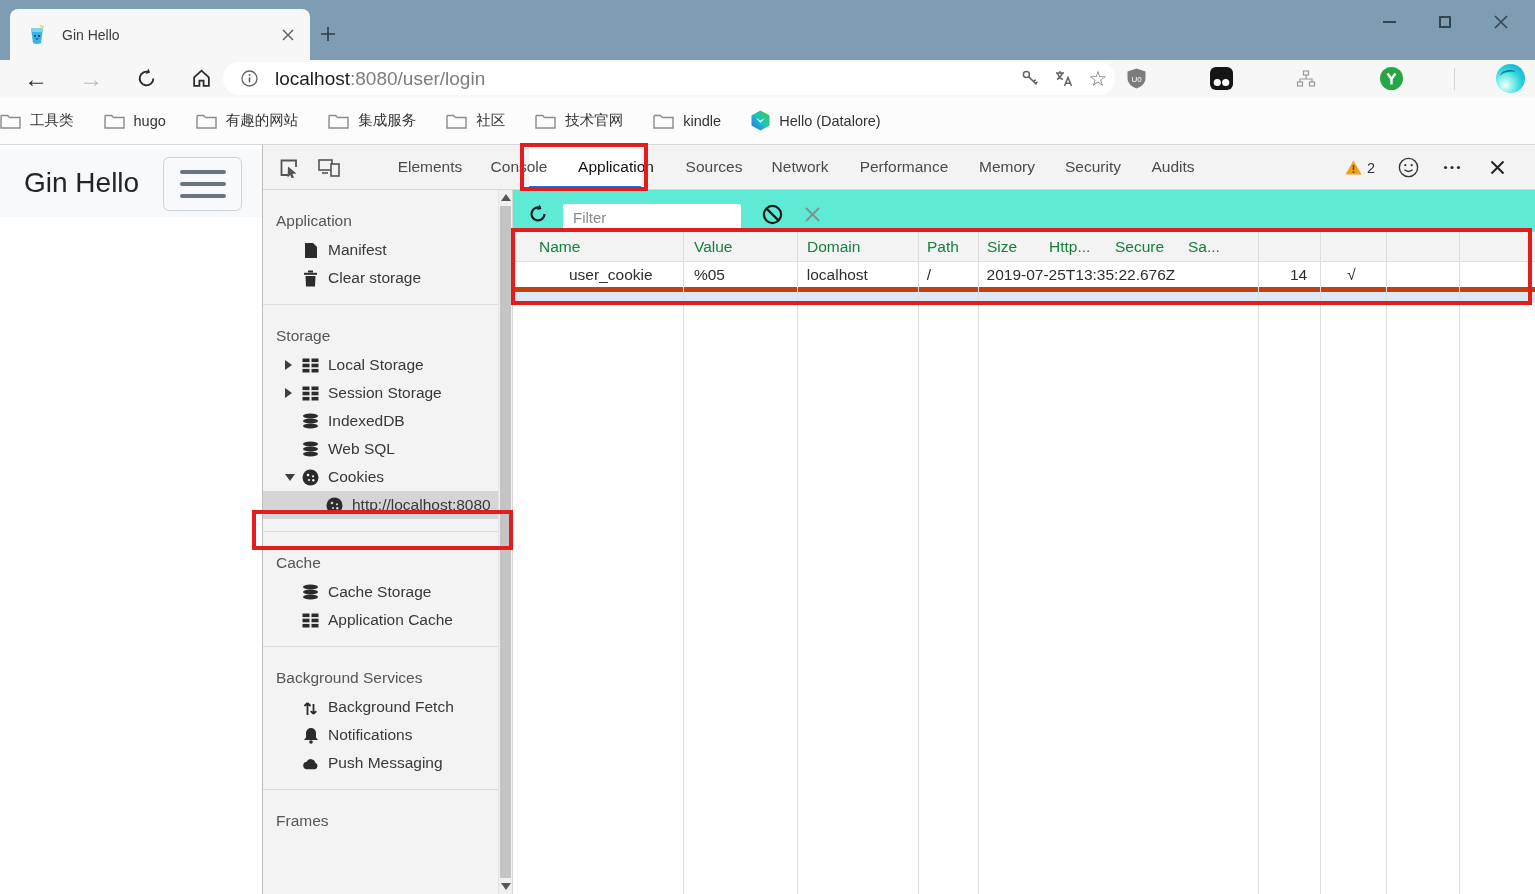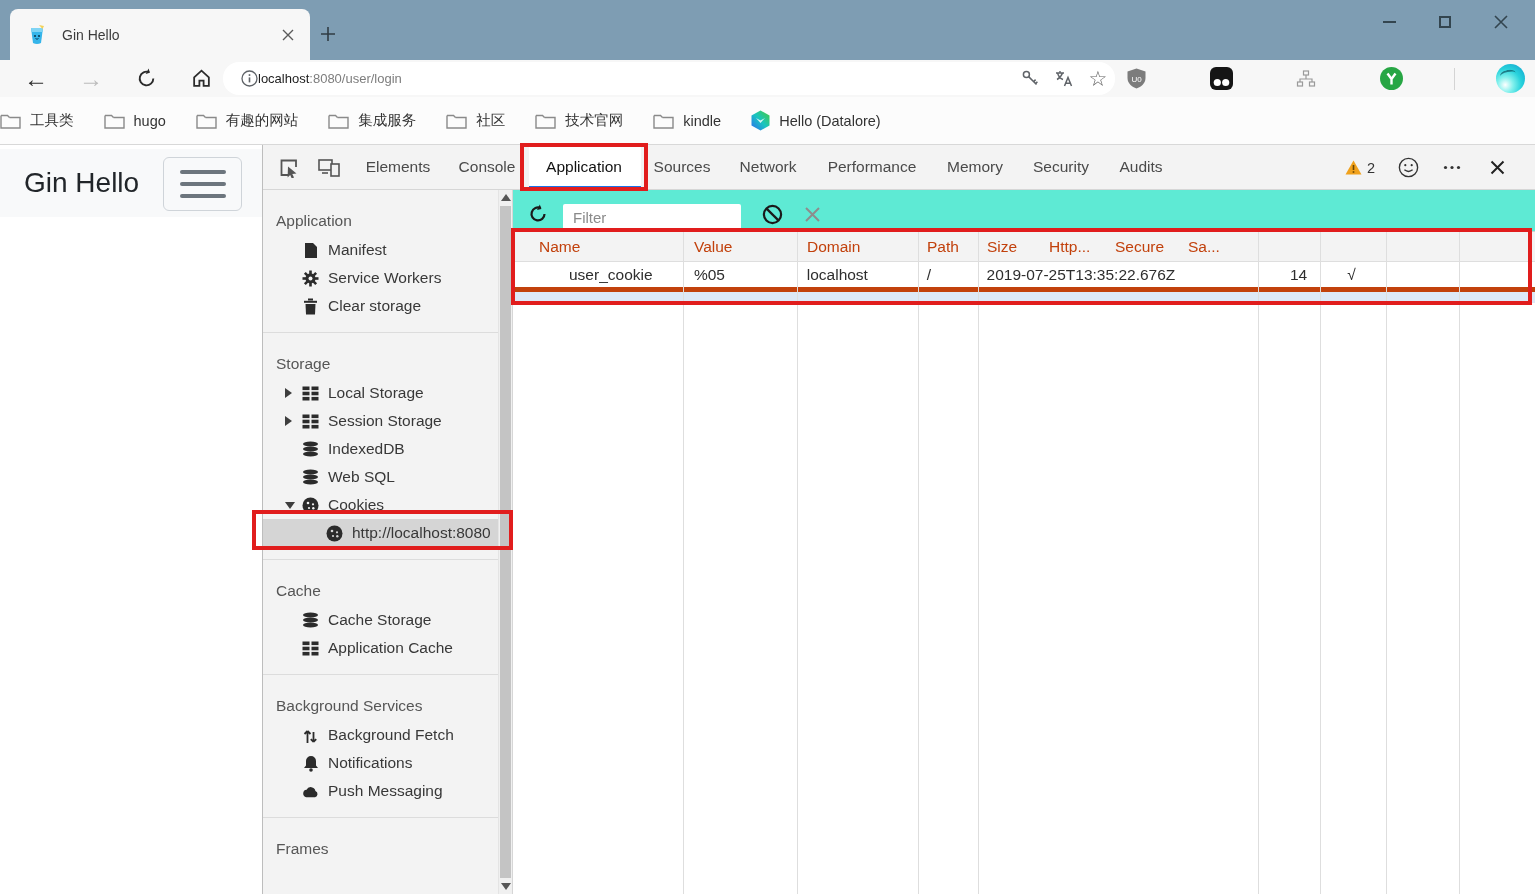--- a/index.html
+++ b/index.html
@@ -20,21 +20,21 @@
   .wc-max { width:12px; height:12px; border:2px solid #33454f; }
 
   
   .toolbar { position:absolute; left:0; top:60px; width:100%; height:37px; background:#f7f7f7; }
   .navbtn { position:absolute; top:0; height:37px; width:40px; display:flex; align-items:center; justify-content:center;
             font-size:24px; color:#2b2b2b; }
   .navbtn.disabled { color:#bcbcbc; }
   .addrbar { position:absolute; left:223px; top:2px; width:892px; height:33px; background:#fff; border-radius:16px;
              display:flex; align-items:center; }
   .addr-info { margin-left:18px; }
-  .addr-text { margin-left:0; font-size:13px; color:#1c1c1c; flex:1; white-space:nowrap; }
+  .addr-text { margin-left:17px; font-size:19px; color:#1c1c1c; flex:1; white-space:nowrap; }
   .addr-text .sub { color:#7d7d7d; }
   .addr-ic { width:34px; height:33px; display:flex; align-items:center; justify-content:center; color:#5f5f5f; font-size:19px; }
   .extrow { position:absolute; top:0; height:37px; display:flex; align-items:center;gap:30px; }
   .ext { width:34px; height:34px; display:flex; align-items:center; justify-content:center; }
   .vsep { width:1px; height:22px; background:#d4d4d4; margin:0 8px; }
   .avatar { width:29px; height:29px; border-radius:50%;
             background:radial-gradient(circle at 32% 72%, #ffffff 0%, #7ff0ec 28%, #29d3dc 55%, #18b4d4 80%, #0fa3c8 100%);
             position:relative; overflow:hidden; }
   .avatar::after { content:""; position:absolute; left:4px; top:6px; width:16px; height:7px;
                    border-top:2px solid #0a4a56; transform:rotate(-12deg); border-radius:50%; opacity:.65; }
@@ -54,21 +54,21 @@
   .hamburger { position:absolute; left:163px; top:8px; width:79px; height:54px; border:1px solid #cfd4d9;
                border-radius:6px; display:flex; flex-direction:column; align-items:center; justify-content:center; gap:8px; background:#f8f9fa; }
   .hamburger .bar { width:46px; height:4px; background:#6c757d; border-radius:2px; }
 
   
   .devtools { position:absolute; left:262px; top:145px; right:0; bottom:0; background:#f3f3f3; border-left:1px solid #bdbdbd; }
   .dt-tabbar { position:absolute; left:0; top:0; right:0; height:45px; background:#f3f3f3; border-bottom:1px solid #d6d6d6; }
   .dt-ticon { position:absolute; top:0; height:45px; width:36px; display:flex; align-items:center; justify-content:center; }
   .dt-activebg { position:absolute; left:266px; top:0; width:112px; height:45px; background:#fff; border-bottom:4px solid #1a73e8; }
   .dt-tab { position:absolute; top:0; height:44px; transform:translateX(-50%); display:flex; align-items:center;
-            font-size:15.5px; color:#4a4a4a; white-space:nowrap; }
+            font-size:15.5px; color:#4a4a4a; white-space:nowrap;margin-left:32px; }
   .dt-tab.active { color:#111; }
   .dt-right { position:absolute; top:0; height:45px; display:flex; align-items:center; }
   .warncount { font-size:14.5px; color:#333; margin-left:5px; }
 
   
   .dt-sidebar { position:absolute; left:0; top:45px; width:250px; bottom:0; background:#f3f3f3;
                 border-right:1px solid #d6d6d6; overflow:hidden; }
   .dt-section { padding:16px 0 12px; border-bottom:1px solid #dcdcdc; }
   .dt-section.last { border-bottom:none; padding-bottom:0; }
   .dt-section-h { height:30px; line-height:30px; padding-left:13px; font-size:15.5px; color:#565656; }
@@ -93,21 +93,21 @@
   .filterbox { width:178px; height:27px; margin-left:8px; margin-right:14px; background:#fff; border:none; border-radius:2px;
                font-size:15px; color:#333; padding:0 10px; outline:none; }
   .filterbox::placeholder { color:#8a8a8a; }
   .ck-table { position:absolute; left:0; top:42px; right:0; bottom:0; background:#fff; }
   .ck-lines { position:absolute; inset:0; pointer-events:none; }
   .ck-line { position:absolute; top:0; bottom:0; width:1px; background:#dedede; }
   .ck-hrow { position:absolute; left:0; top:0; right:0; height:30px; background:#f3f3f3; border-bottom:1px solid #dedede; display:flex; }
   .ck-drow { position:absolute; left:0; top:30px; right:0; height:30px; background:#fff; border-bottom:5px solid #c2410c; display:flex; }
   .ck-brow { position:absolute; left:0; top:60px; right:0; height:11px; background:#dde8f7; }
   .ck-cell { font-size:15.5px; color:#2e2e2e; display:flex; align-items:center; overflow:hidden; white-space:nowrap; }
-  .ck-hrow .ck-cell { color:#c2410c; }
+  .ck-hrow .ck-cell { color:#15803d; }
 
   
   .anno { position:absolute; border:4px solid #e11d1d; pointer-events:none; z-index:50; }
 
   
   .gl { line-height:1; }
 </style>
 </head>
 <body>
 
@@ -389,36 +389,20 @@
           <span class="ic">
               <svg width="14" height="17" viewBox="0 0 14 17">
                 <path d="M1 1 H9 L13 5 V16 H1 Z" fill="#2b2b2b"></path>
               </svg>
             </span>
           <span class="lbl">Manifest</span>
         </div>
         <div class="dt-item">
           <span class="exp"></span>
           <span class="ic">
-              <svg width="17" height="17" viewBox="0 0 17 17">
-                <g fill="#2b2b2b">
-                  <rect x="7.2" y="0.5" width="2.6" height="16"></rect>
-                  <rect x="0.5" y="7.2" width="16" height="2.6"></rect>
-                  <rect x="7.2" y="0.5" width="2.6" height="16" transform="rotate(45 8.5 8.5)"></rect>
-                  <rect x="7.2" y="0.5" width="2.6" height="16" transform="rotate(-45 8.5 8.5)"></rect>
-                  <circle cx="8.5" cy="8.5" r="5"></circle>
-                </g>
-                <circle cx="8.5" cy="8.5" r="2" fill="#f3f3f3"></circle>
-              </svg>
-            </span>
-          <span class="lbl">Service Workers</span>
-        </div>
-        <div class="dt-item">
-          <span class="exp"></span>
-          <span class="ic">
               <svg width="15" height="17" viewBox="0 0 15 17">
                 <rect x="5" y="0.5" width="5" height="2" fill="#2b2b2b"></rect>
                 <rect x="1" y="2.8" width="13" height="2" fill="#2b2b2b"></rect>
                 <path d="M2.5 6 H12.5 L12 16.5 H3 Z" fill="#2b2b2b"></path>
               </svg>
             </span>
           <span class="lbl">Clear storage</span>
         </div>
       </div>
 

